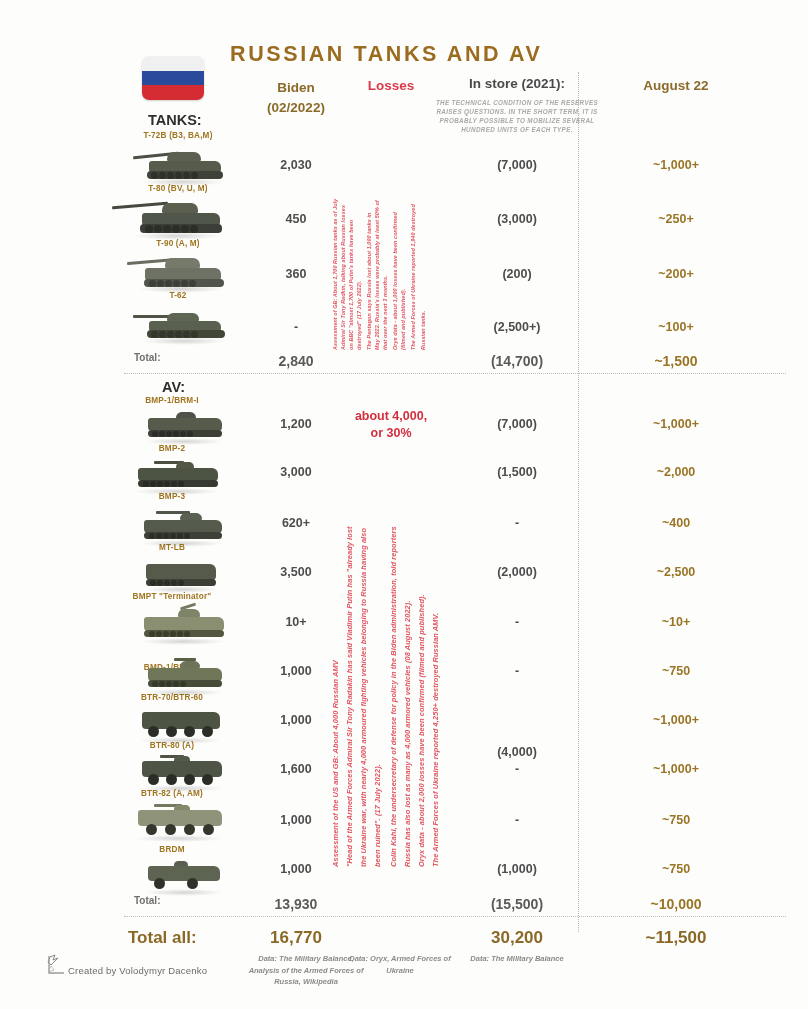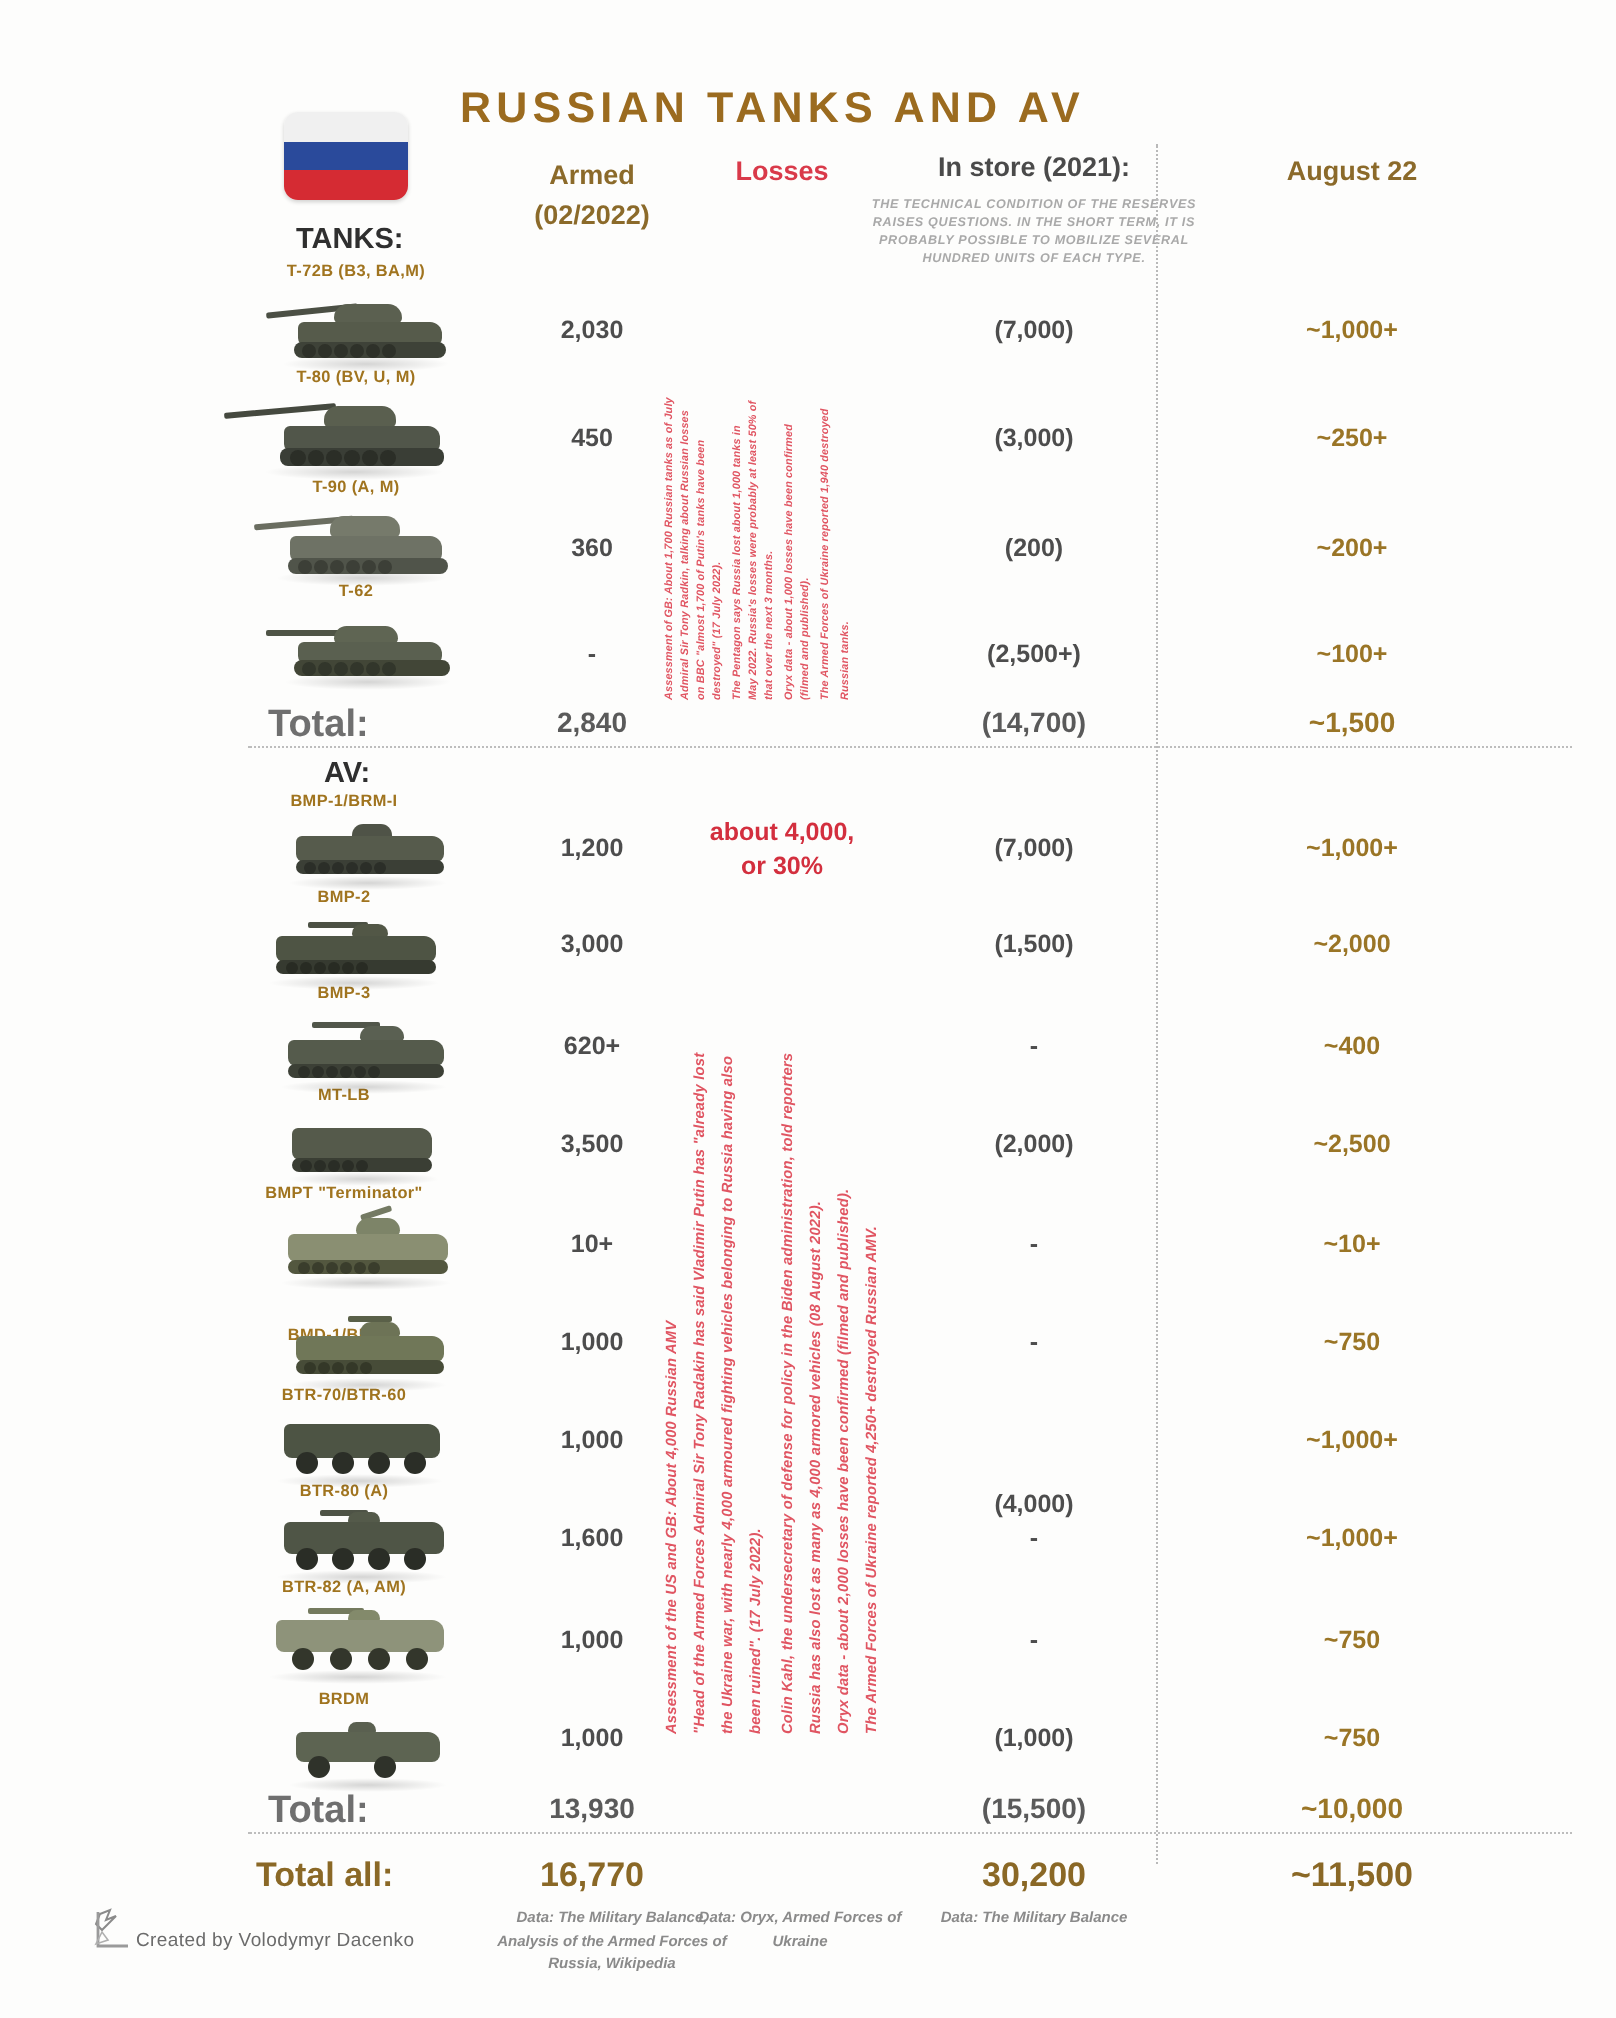--- a/index.html
+++ b/index.html
@@ -60,21 +60,21 @@
 
   .cell {
     position: absolute; text-align: center; font-size: 12.5px; font-weight: 700;
     color: #4d4d4d;
   }
   .c-num   { left: 246px; width: 100px; }
   .c-store { left: 432px; width: 170px; }
   .c-aug   { left: 596px; width: 160px; color: #9a7526; }
 
   .totrow { position: absolute; left: 124px; right: 22px; height: 0; border-top: 1.4px dotted #bdbdbd; }
-  .tot-label { position: absolute; left: 134px; font-size: 19px; font-weight: 700; color: #6f6f6f; }
+  .tot-label { position: absolute; left: 134px; font-size: 10px; font-weight: 700; color: #6f6f6f; }
   .tot-cell { position: absolute; text-align: center; font-size: 14px; font-weight: 700; color: #5a5a5a; }
 
   
   .loss-call {
     position: absolute; text-align: center; font-weight: 700;
     color: #d32f3e; font-size: 12.5px; line-height: 1.35;
   }
 
   
   .rot-wrap { position: absolute; }
@@ -123,21 +123,21 @@
 <div class="page">
 
   <div class="flag">
     <i class="w"></i>
       <i class="b"></i>
       <i class="r"></i>
   </div>
   <div class="title">RUSSIAN TANKS AND AV</div>
 
   <div class="hdr hdr-number">
-    <div>Armed</div>
+    <div>Biden</div>
     <div>(02/2022)</div>
   </div>
   <div class="hdr hdr-losses">Losses</div>
   <div class="hdr hdr-store">In store (2021):</div>
   <div class="hdr-store-note">THE TECHNICAL CONDITION OF THE RESERVES RAISES QUESTIONS. IN THE SHORT TERM, IT IS PROBABLY POSSIBLE TO MOBILIZE SEVERAL HUNDRED UNITS OF EACH TYPE.</div>
   <div class="hdr hdr-aug">August 22</div>
 
   <div class="vdiv"></div>
 
   <div class="sec-label" style="left:148px; top:112px;text-align:right;">TANKS:</div>

